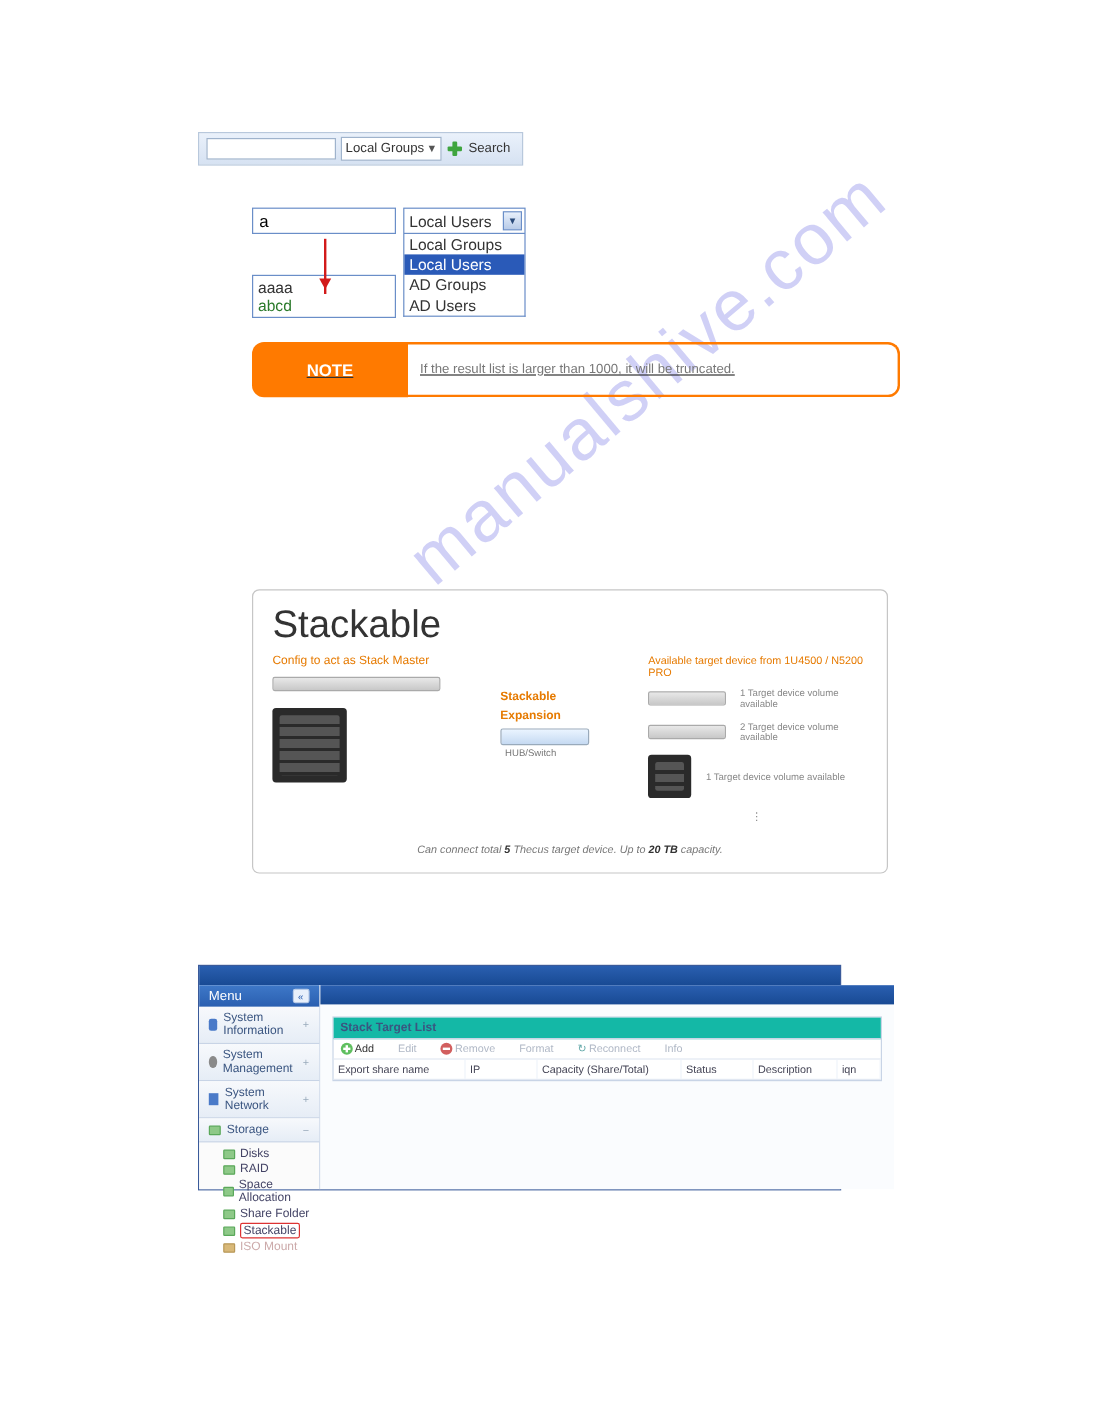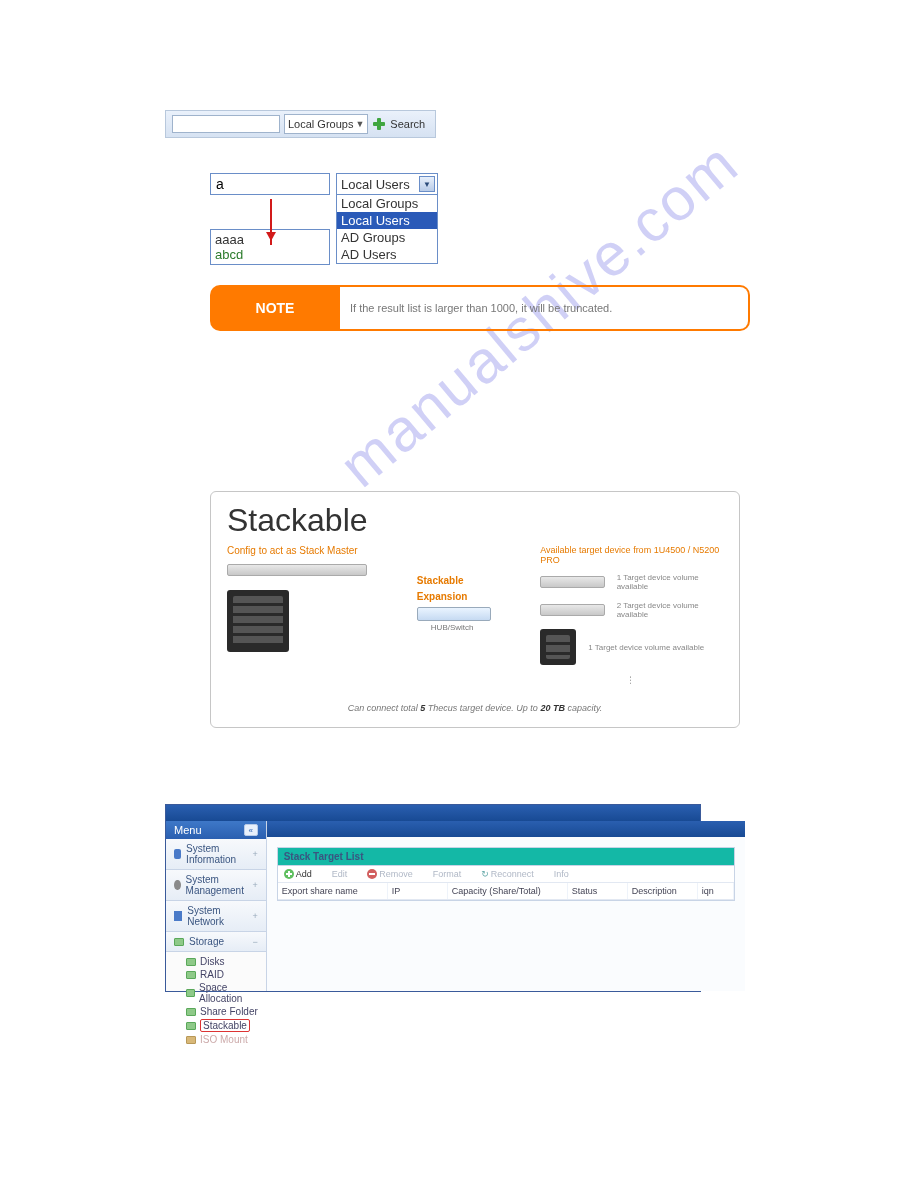--- a/index.html
+++ b/index.html
@@ -98,21 +98,21 @@
     font-size: 8px; color: #2a4a7a;
   }
   .dd-list {
     width: 102px; border: 1px solid #6a8ec8; border-top: none;
     background: #fff; font-size: 13px;
   }
   .dd-list div { padding: 1px 4px; }
   .dd-list .sel { background: #2a5ab8; color: #fff; }
 
   
-  .notebox { display: flex; margin: 20px 0 0 45px; }
+  .notebox { display: flex; margin: 20px 0 0 45px; text-decoration: underline; }
   .note-left {
     width: 130px; height: 46px;
     background: #ff7a00; border-radius: 10px 0 0 10px;
     color: #fff; font-weight: bold; font-size: 14px;
     display: flex; align-items: center; justify-content: center;
   }
   .note-right {
     width: 410px; height: 46px;
     border: 2px solid #ff7a00; border-left: none;
     border-radius: 0 10px 10px 0;
@@ -131,21 +131,21 @@
   }
   .stack-title { font-size: 32px; font-family: Arial; color: #333; margin-bottom: 6px; }
   .stack-row { display: flex; gap: 32px; font-size: 9px; }
   .stack-left { width: 190px; }
   .stack-left .label { color: #e67a00; font-size: 10px; margin-bottom: 8px; }
   .dev-flat { width: 140px; height: 12px; background: linear-gradient(#e8e8e8,#c8c8c8); border: 1px solid #aaa; border-radius: 2px; margin-bottom: 14px; }
   .dev-tower { width: 62px; height: 62px; background: #2a2a2a; border-radius: 3px; position: relative; }
   .dev-tower::after { content:''; position:absolute; left:6px; top:6px; right:6px; bottom:6px; background: repeating-linear-gradient(#555,#555 7px,#2a2a2a 7px,#2a2a2a 10px); border-radius:2px; }
   .stack-mid { width: 110px; padding-top: 30px; }
   .hub { width: 74px; height: 14px; background: linear-gradient(#eaf4ff,#c6daf2); border: 1px solid #9ab; border-radius: 2px; margin-bottom: 2px; }
-  .hublbl { font-size: 8px; color: #777; margin-left: 14px; }
+  .hublbl { font-size: 8px; color: #777; margin-left: 4px; }
   .capex { color: #e67a00; font-weight: bold; font-size: 10px; line-height: 12px; margin-bottom: 4px; white-space: nowrap; }
   .stack-right { width: 220px; }
   .stack-right .hdr { color: #e67a00; font-size: 9px; margin-bottom: 8px; }
   .tgt-row { display: flex; align-items: center; gap: 12px; margin-bottom: 10px; }
   .tgt-row .line { color: #888; font-size: 8px; }
   .dots { text-align: center; color: #888; letter-spacing: 2px; }
   .footline { text-align: center; font-size: 9px; color: #777; margin-top: 18px; font-style: italic; }
   .footline b { font-weight: bold; color: #333; }
 
   

